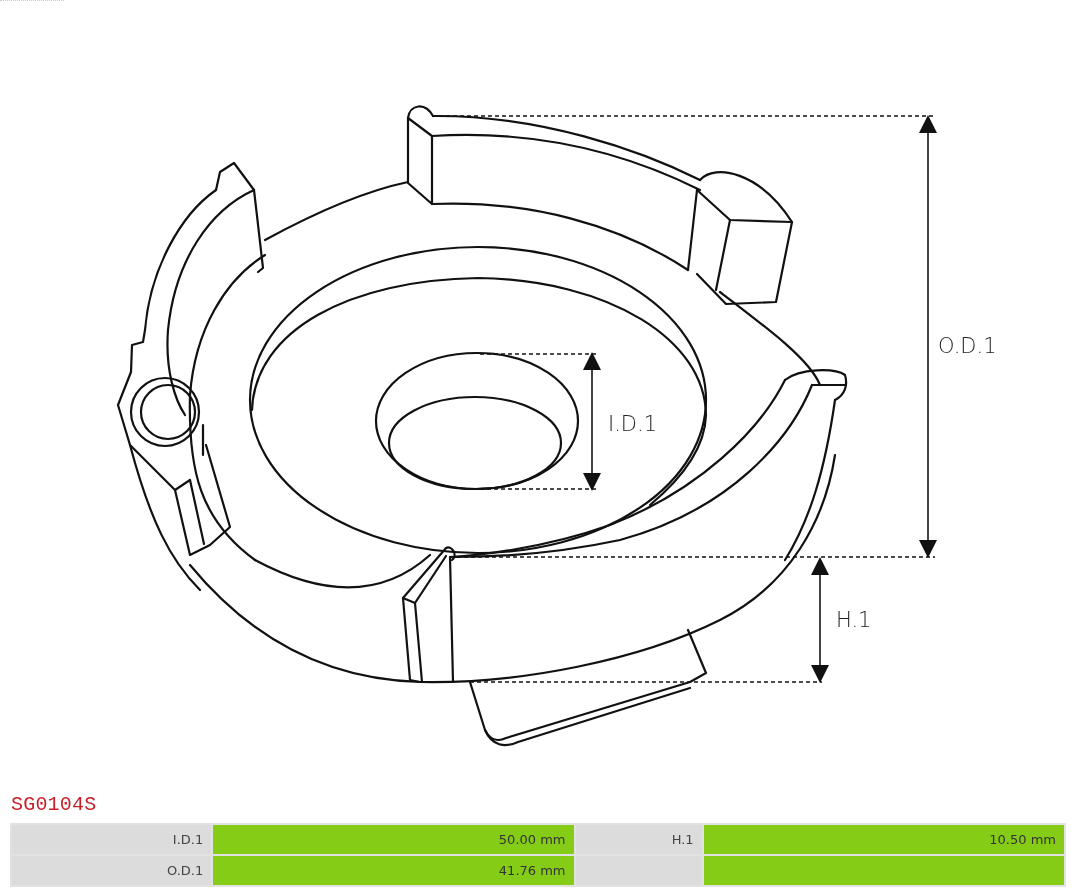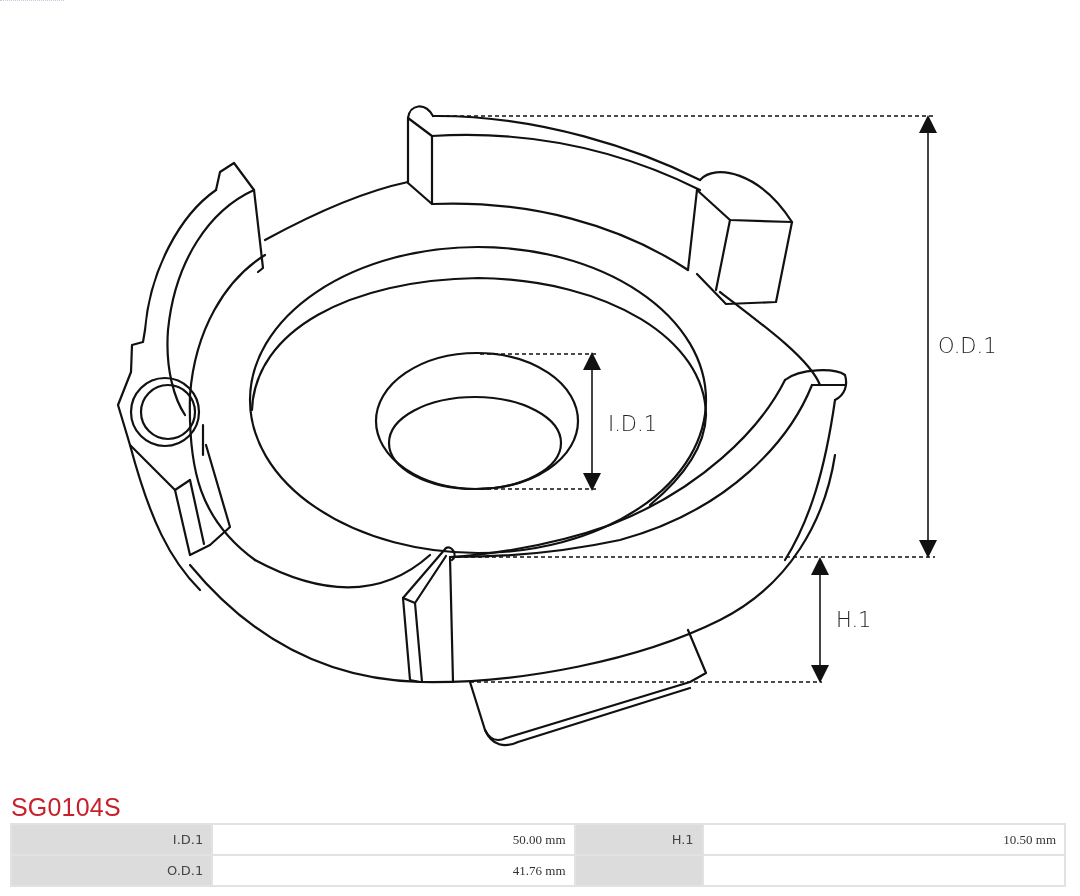--- a/index.html
+++ b/index.html
@@ -1,24 +1,24 @@
 <!DOCTYPE html>
 <html><head>
 <meta charset="utf-8">
 <style>
   html, body { margin:0; padding:0; background:#ffffff; }
   body { width:1080px; height:896px; position:relative; overflow:hidden; font-family:"DejaVu Sans", sans-serif; }
   .drawing { position:absolute; left:0; top:0; width:1080px; height:790px; }
   .drawing svg { display:block; }
   .dim-label { font-family:"DejaVu Sans", sans-serif; font-size:21px; fill:#222; font-weight:300; }
-  .title { position:absolute; left:11px; top:793px; font-size:25px; color:#c8202a; font-family:Liberation Sans, sans-serif; letter-spacing:0.2px; }
+  .title { position:absolute; left:11px; top:793px; font-size:20px; color:#c8202a; font-family:Liberation Mono, monospace; letter-spacing:0.2px; }
   table.specs { position:absolute; left:10px; top:823px; width:1056px; border-collapse:separate; border-spacing:2px; background:#e2e2e2; font-size:13px; color:#333; }
   table.specs td { height:29px; padding:0 8px; text-align:right; }
   table.specs td.k { background:#dcdcdc; width:183px; color:#444; }
-  table.specs td.v { background:#ffffff; width:344px; color:#333;font-family:Liberation Serif, serif; }
+  table.specs td.v { background:#84cc16; width:344px; color:#333; }
   table.specs td.k2 { width:110px; }
   .topmark { position:absolute; left:0; top:0; width:64px; height:1px; border-top:1px dotted #bcd; }
 </style>
 </head>
 <body>
 
 <div class="topmark"></div>
 
 <div class="drawing">
   <svg width="1080" height="790" viewBox="0 0 1080 790" xmlns="http://www.w3.org/2000/svg">

